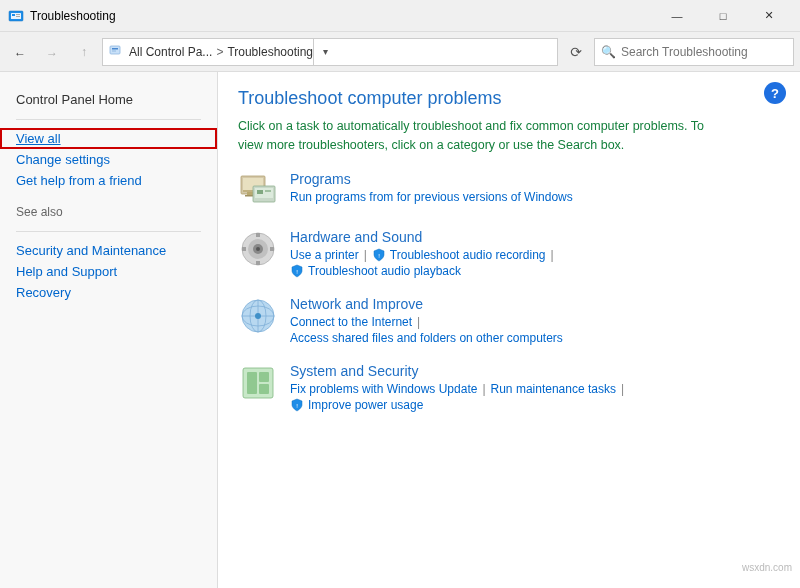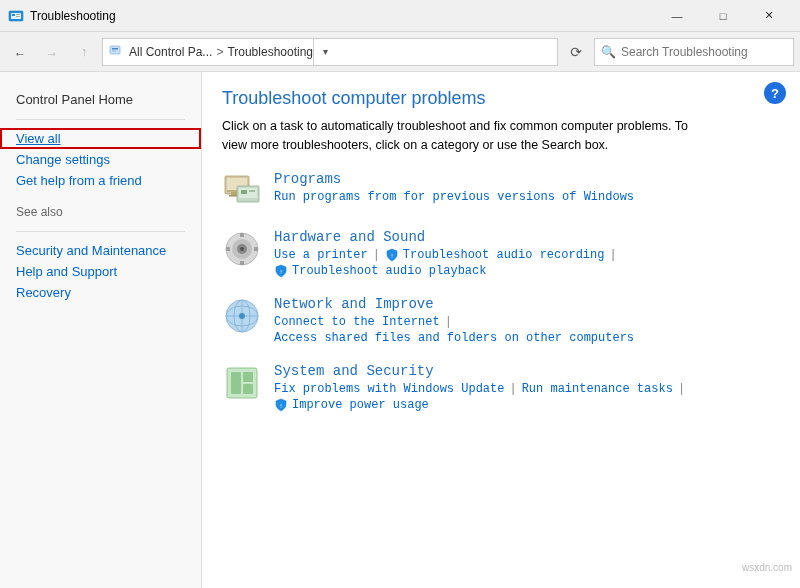--- a/index.html
+++ b/index.html
@@ -111,21 +111,21 @@
     .search-icon { color: #888; font-size: 12px; }
 
     
     .main-container {
       display: flex;
       height: calc(588px - 32px - 40px);
     }
 
     
     .sidebar {
-      width: 202px;
+      width: 218px;
       background: #f8f8f8;
       border-right: 1px solid #ddd;
       padding: 12px 0;
       flex-shrink: 0;
     }
     .sidebar-link {
       display: block;
       padding: 3px 16px;
       color: #0066cc;
       text-decoration: none;
@@ -177,40 +177,40 @@
       cursor: pointer;
     }
     .content-title {
       font-size: 18px;
       color: #1f6fc5;
       font-weight: 300;
       margin-bottom: 8px;
     }
     .content-description {
       font-size: 12.5px;
-      color: #000000;
+      color: #15803d;
       line-height: 1.5;
       margin-bottom: 16px;
       max-width: 480px;
     }
 
     
     .category-item {
       display: flex;
       align-items: flex-start;
       margin-bottom: 18px;
       gap: 12px;
     }
     .category-icon {
       width: 40px; height: 40px;
       flex-shrink: 0;
       display: flex; align-items: center; justify-content: center;
     }
     .category-icon svg { width: 38px; height: 38px; }
-    .category-content { flex: 1; font-family: Liberation Mono, monospace; }
+    .category-content { flex: 1; }
     .category-name {
       font-size: 14px;
       color: #1f6fc5;
       margin-bottom: 3px;
       cursor: pointer;
     }
     .category-links {
       display: flex;
       flex-wrap: wrap;
       align-items: center;

